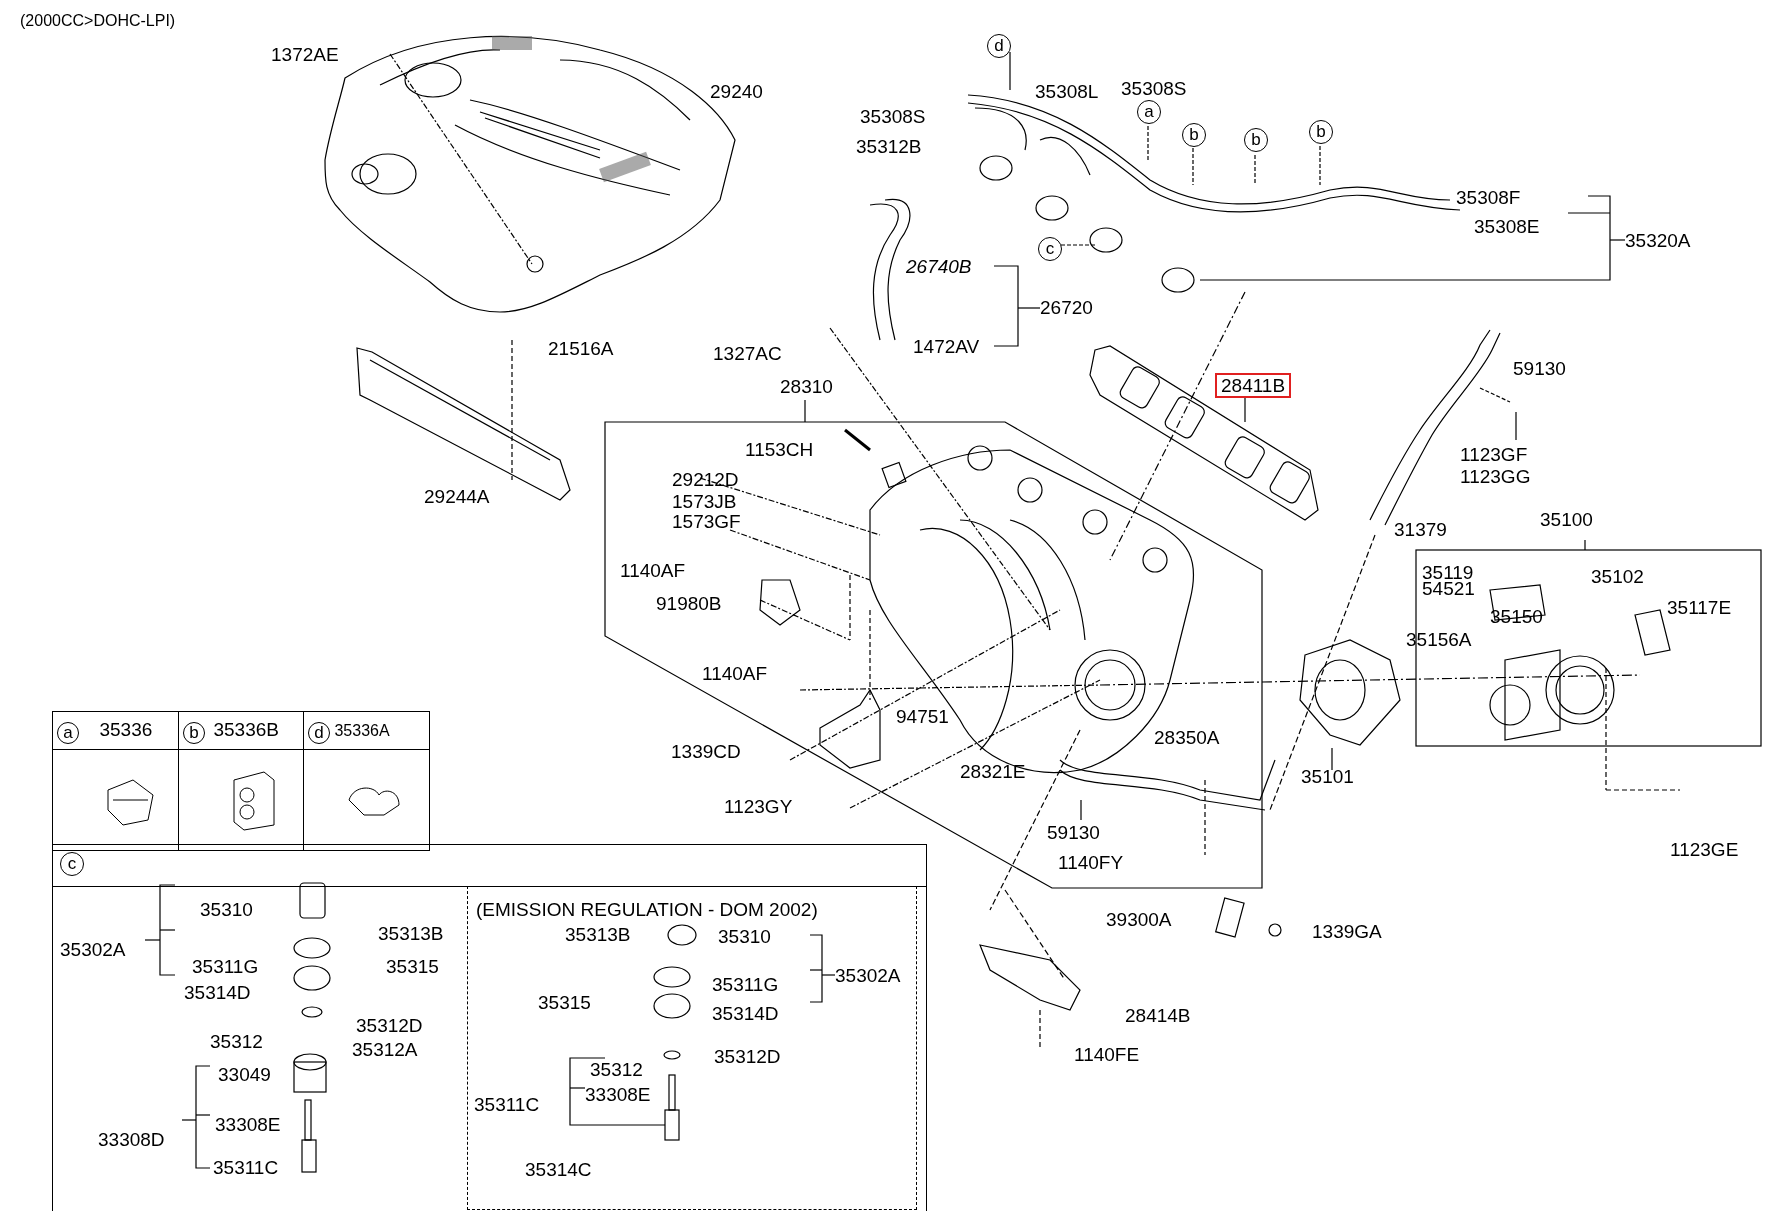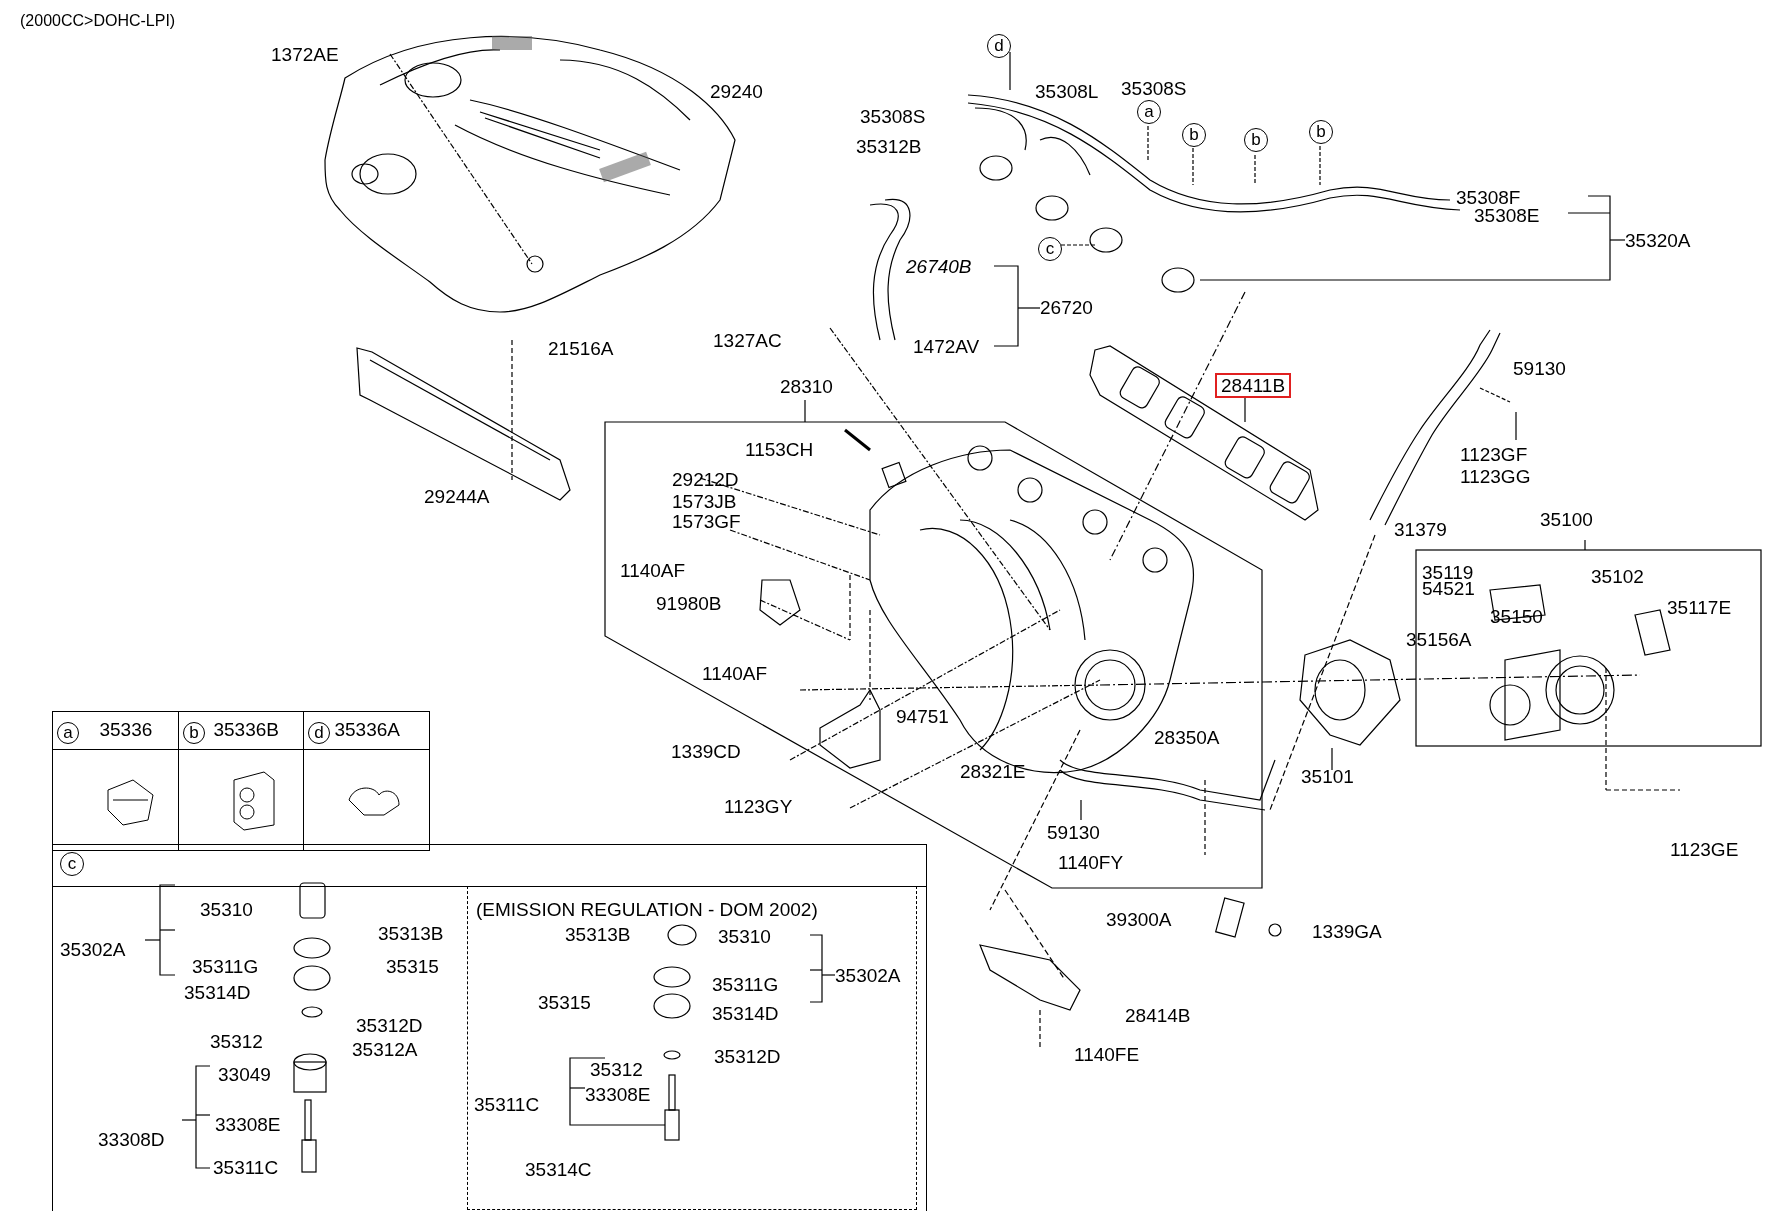--- a/index.html
+++ b/index.html
@@ -192,25 +192,25 @@
 
 <div class="lbl" style="left:271px;top:45px;">1372AE</div>
 <div class="lbl" style="left:710px;top:82px;">29240</div>
 <div class="lbl" style="left:548px;top:339px;">21516A</div>
 <div class="lbl" style="left:424px;top:487px;">29244A</div>
 <div class="lbl" style="left:860px;top:107px;">35308S</div>
 <div class="lbl" style="left:856px;top:137px;">35312B</div>
 <div class="lbl" style="left:1035px;top:82px;">35308L</div>
 <div class="lbl" style="left:1121px;top:79px;">35308S</div>
 <div class="lbl" style="left:1456px;top:188px;">35308F</div>
-<div class="lbl" style="left:1474px;top:206px;text-align:right;">35308E</div>
+<div class="lbl" style="left:1474px;top:217px;text-align:right;">35308E</div>
 <div class="lbl" style="left:1625px;top:231px;text-align:right;">35320A</div>
 <div class="lbl" style="left:906px;top:257px;font-style:italic;">26740B</div>
 <div class="lbl" style="left:1040px;top:298px;">26720</div>
-<div class="lbl" style="left:713px;top:331px;">1327AC</div>
+<div class="lbl" style="left:713px;top:344px;">1327AC</div>
 <div class="lbl" style="left:913px;top:337px;">1472AV</div>
 <div class="lbl" style="left:1215px;top:376px;"><span class="hl" style="border-color: rgb(224, 32, 32);">28411B</span></div>
 <div class="lbl" style="left:1513px;top:359px;">59130</div>
 <div class="lbl" style="left:1460px;top:445px;">1123GF</div>
 <div class="lbl" style="left:1460px;top:467px;">1123GG</div>
 <div class="lbl" style="left:780px;top:377px;">28310</div>
 <div class="lbl" style="left:745px;top:440px;">1153CH</div>
 <div class="lbl" style="left:672px;top:470px;">29212D</div>
 <div class="lbl" style="left:672px;top:492px;">1573JB</div>
 <div class="lbl" style="left:672px;top:512px;">1573GF</div>
@@ -245,21 +245,21 @@
     <td style="width:125px;">
       <span class="circ" style="position:relative;display:inline-block;left:4px;top:2px;width:20px;height:20px;line-height:19px;">a</span>
       <span style="font-size:19px;margin-left:20px;">35336</span>
     </td>
     <td style="width:124px;">
       <span class="circ" style="position:relative;display:inline-block;left:4px;top:2px;width:20px;height:20px;line-height:19px;">b</span>
       <span style="font-size:19px;margin-left:8px;">35336B</span>
     </td>
     <td style="width:125px;">
       <span class="circ" style="position:relative;display:inline-block;left:4px;top:2px;width:20px;height:20px;line-height:19px;">d</span>
-      <span style="font-size:19px;margin-left:4px;">35336A</span>
+      <span style="font-size:16px;margin-left:4px;">35336A</span>
     </td>
   </tr>
   <tr style="height:96px;">
     <td><svg width="125" height="96" fill="none" stroke="#000">
             <path d="M55 40 L80 30 L100 45 L95 70 L70 75 L55 60 Z M60 50 L95 50"></path>
           </svg></td>
     <td><svg width="124" height="96" fill="none" stroke="#000">
             <path d="M55 30 L85 22 L95 30 L95 75 L65 80 L55 72 Z"></path>
             <circle cx="68" cy="45" r="7"></circle>
             <circle cx="68" cy="62" r="7"></circle>

